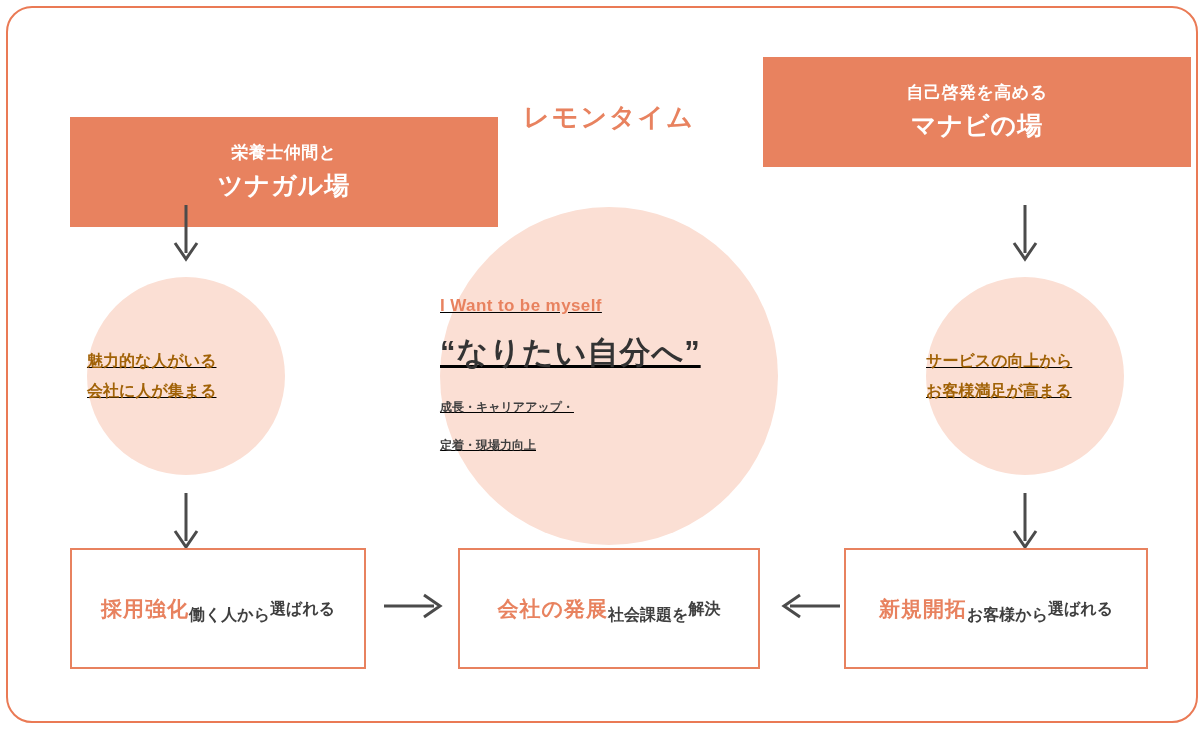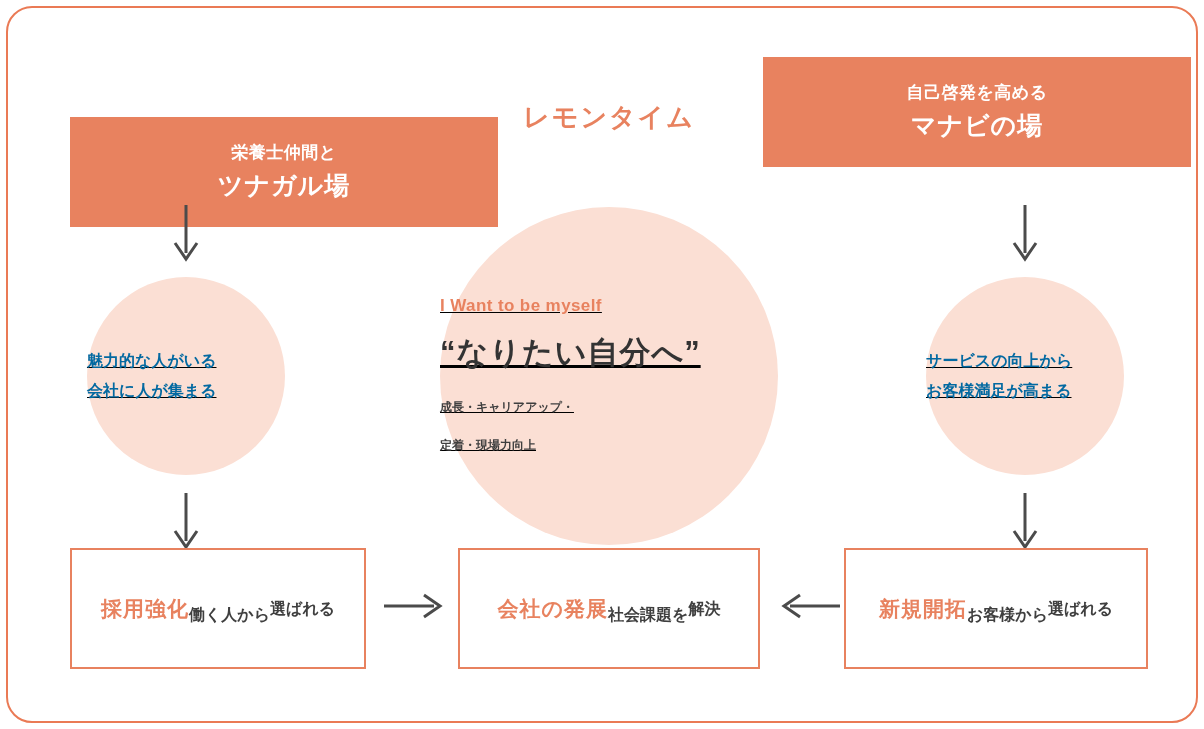--- a/index.html
+++ b/index.html
@@ -85,21 +85,21 @@
   }
   .circle-side {
     width: 198px;
     height: 198px;
   }
   #circle-left  { left: 79px;  top: 269px; }
   #circle-right { left: 918px; top: 269px; }
   .circle-side .txt {
     font-size: 16px;
     font-weight: 700;
-    color: #0369a1;
+    color: #a16207;
     line-height: 1.85;
   }
 
   #circle-center {
     left: 432px;
     top: 199px;
     width: 338px;
     height: 338px;
   }
   .c-eng {

